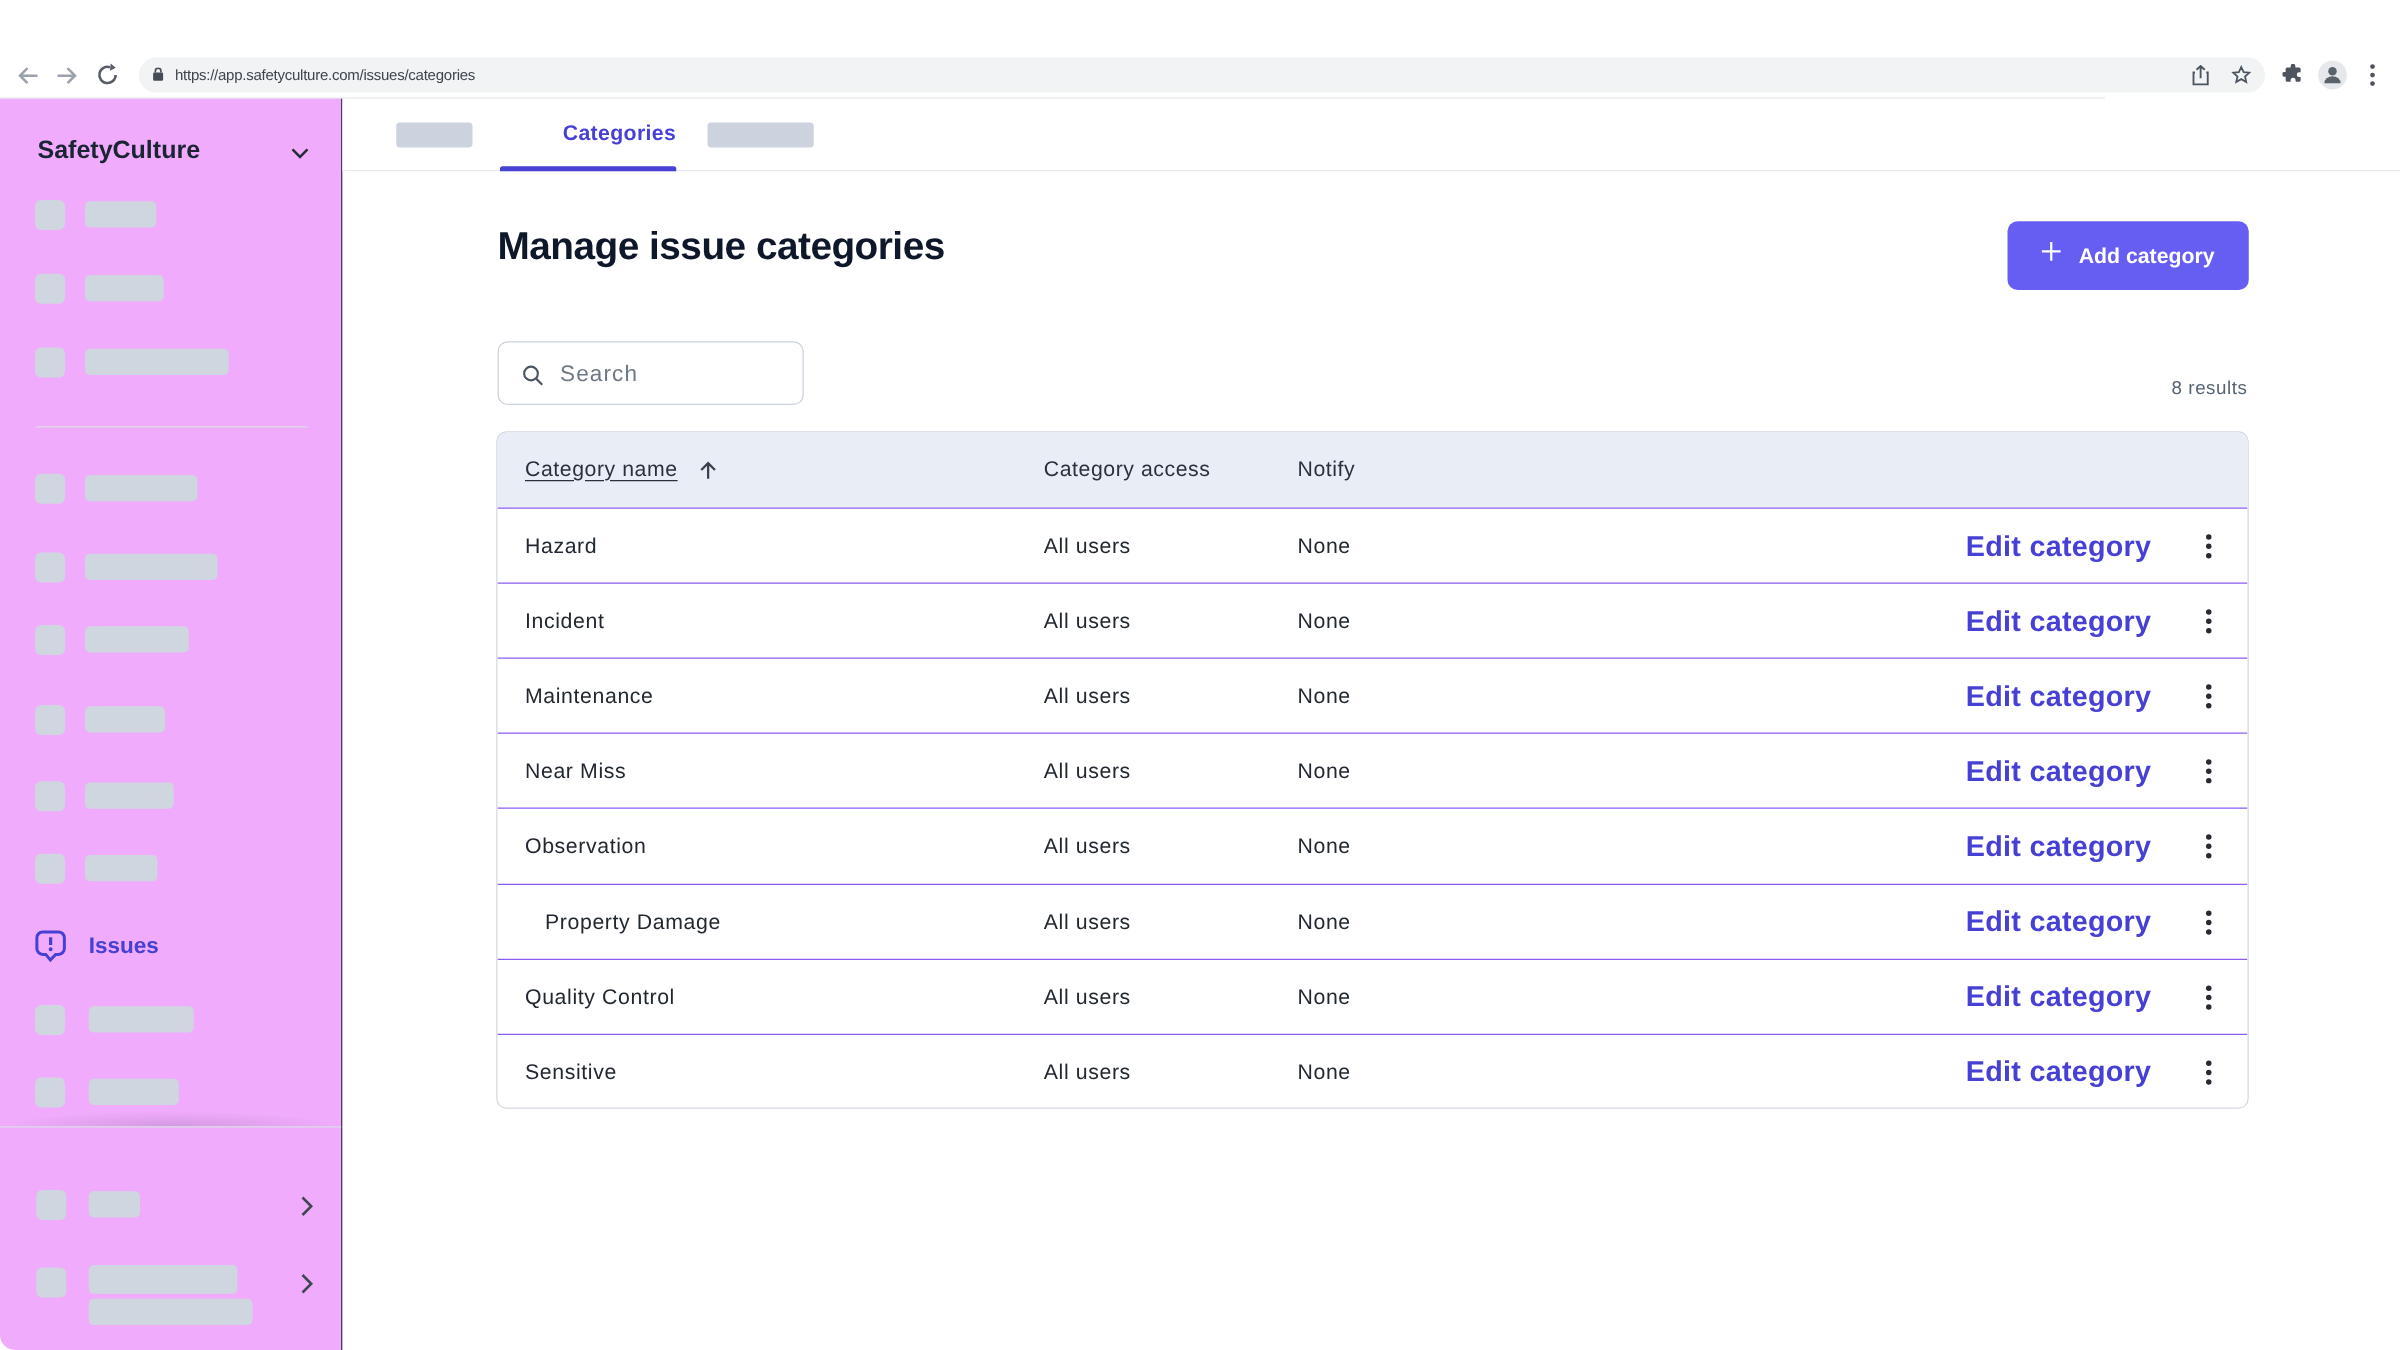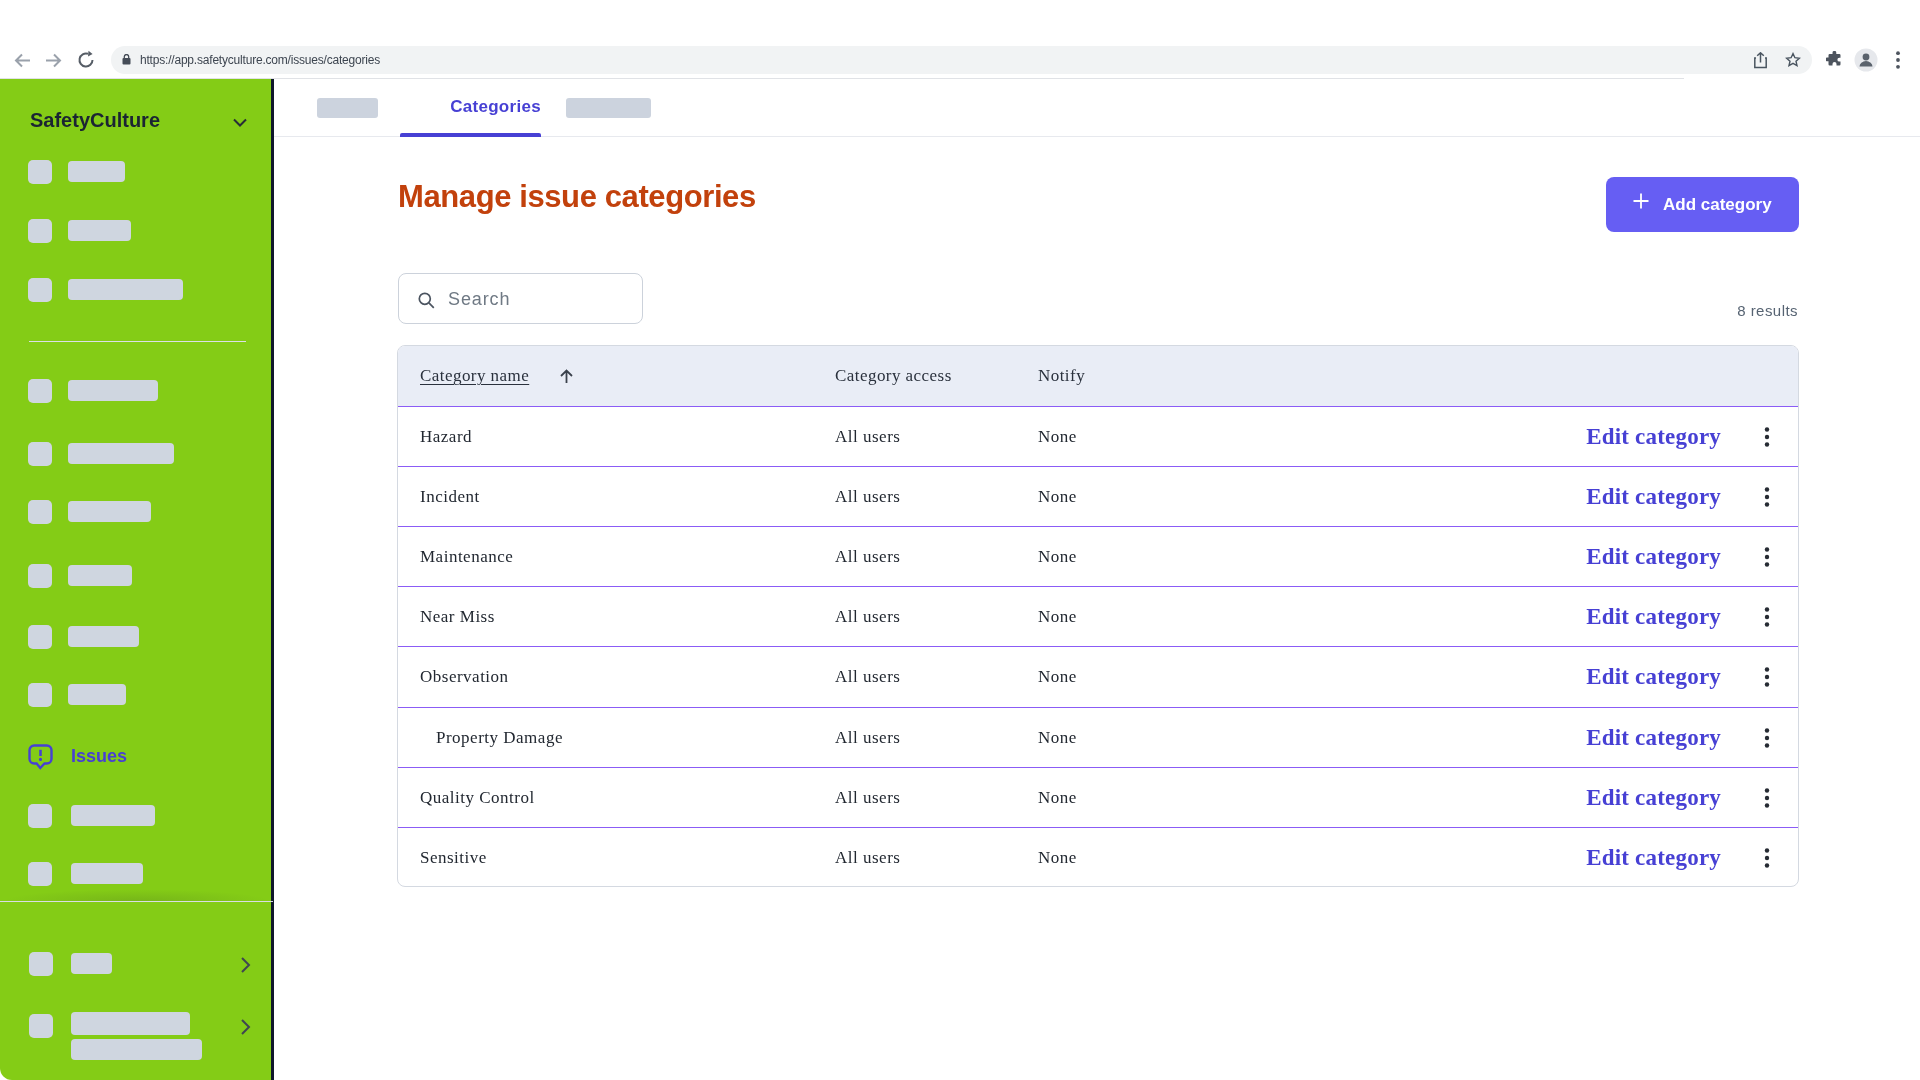--- a/index.html
+++ b/index.html
@@ -16,42 +16,42 @@
   .tab:after { right:-10px; }
   .tabtitle { position:absolute; left:33px; top:8px; font-size:11px; color:#3b4045; letter-spacing:0; white-space:nowrap; }
   .newtab { position:absolute; left:346px; top:13px; width:28px; height:28px; color:#494e54; }
 
   
   .toolbar { position:absolute; left:0; top:41px; width:1684px; height:38px; background:#fff; border-bottom:1px solid #e0e2e6; }
   .pill { position:absolute; left:111px; top:5px; width:1701px; height:28px; border-radius:14px; background:#f1f3f4; }
   .url { position:absolute; left:29px; top:7px; font-size:12px; letter-spacing:-0.2px; color:#3d4550; }
 
   
-  .sidebar { position:absolute; left:0; top:79px; width:274px; height:1001px; background:#84cc16; border-right:3px solid #0f172a; }
+  .sidebar { position:absolute; left:0; top:79px; width:274px; height:1001px; background:#f0abfc; border-right:1px solid #0f172a; }
   .sq { position:absolute; left:28px; width:24px; height:24px; border-radius:5px; background:#cfd6e0; }
   .bar { position:absolute; left:68px; height:21px; border-radius:4px; background:#cfd6e0; }
   .sctitle { position:absolute; left:30px; top:30px; font-size:20px; font-weight:bold; color:#1b2433; letter-spacing:0; }
   .sdiv { position:absolute; left:29px; width:217px; height:1px; background:#dbdfe6; }
 
   
   .main { position:absolute; left:274px; top:79px; width:1646px; height:1001px; background:#fff; }
   .apphead { position:absolute; left:0; top:0; width:1646px; height:58px; background:#fff; border-bottom:1px solid #e7e9ee; }
   .chip { position:absolute; top:19px; height:20px; border-radius:3px; background:#ccd3de; }
   .cattab { position:absolute; left:126px; top:18px; width:141px; text-align:right; font-size:17px; font-weight:bold; letter-spacing:0.3px; color:#4740d4; }
   .catline { position:absolute; left:126px; top:54px; width:141px; height:4px; background:#4740d4; border-radius:2px 2px 0 0; }
-  .h1 { position:absolute; left:124px; top:100px; font-size:31px; letter-spacing:-0.4px; font-weight:bold; color:#c2410c; }
+  .h1 { position:absolute; left:124px; top:100px; font-size:31px; letter-spacing:-0.4px; font-weight:bold; color:#0f172a; }
   .addbtn { position:absolute; left:1332px; top:98px; width:193px; height:55px; background:#665ef3; border-radius:8px; color:#fff; }
   .addbtn .plus { position:absolute; left:26px; top:15px; }
   .addbtn .lbl { position:absolute; left:57px; top:18px; font-size:17px; font-weight:bold; }
   .search { position:absolute; left:124px; top:194px; width:245px; height:51px; border:1px solid #ccd2db; border-radius:8px; background:#fff; }
   .search .ph { position:absolute; left:49px; top:15px; font-size:18px; letter-spacing:0.9px; color:#6f7984; }
   .results { position:absolute; left:1324px; top:223px; width:200px; text-align:right; font-size:15px; letter-spacing:0.45px; color:#566372; }
 
   
-  .table { position:absolute; left:123px; top:266px; width:1402px; height:542px; border:1px solid #d4d9e1; border-radius:8px; background:#fff; overflow:hidden;font-family:Liberation Serif, serif; }
+  .table { position:absolute; left:123px; top:266px; width:1402px; height:542px; border:1px solid #d4d9e1; border-radius:8px; background:#fff; overflow:hidden; }
   .thead { position:absolute; left:0; top:0; width:100%; height:60px; background:#e9edf6; }
   .th { position:absolute; top:0; height:60px; display:flex; align-items:center; font-size:17px; letter-spacing:0.45px; color:#2a313d; }
   .row { position:absolute; left:0; width:100%; height:60.1px; border-top:1px solid #8b5cf6; }
   .cell { position:absolute; top:0; height:60px; display:flex; align-items:center; font-size:17px; letter-spacing:0.5px; color:#222831; }
   .edit { position:absolute; right:77px; top:0; height:60px; display:flex; align-items:center; font-size:23px; letter-spacing:0.2px; font-weight:bold; color:#4740d4; }
   .kebab { position:absolute; right:18px; top:17px; width:26px; height:26px; }
 </style>
 </head>
 <body>
 <div class="window">

